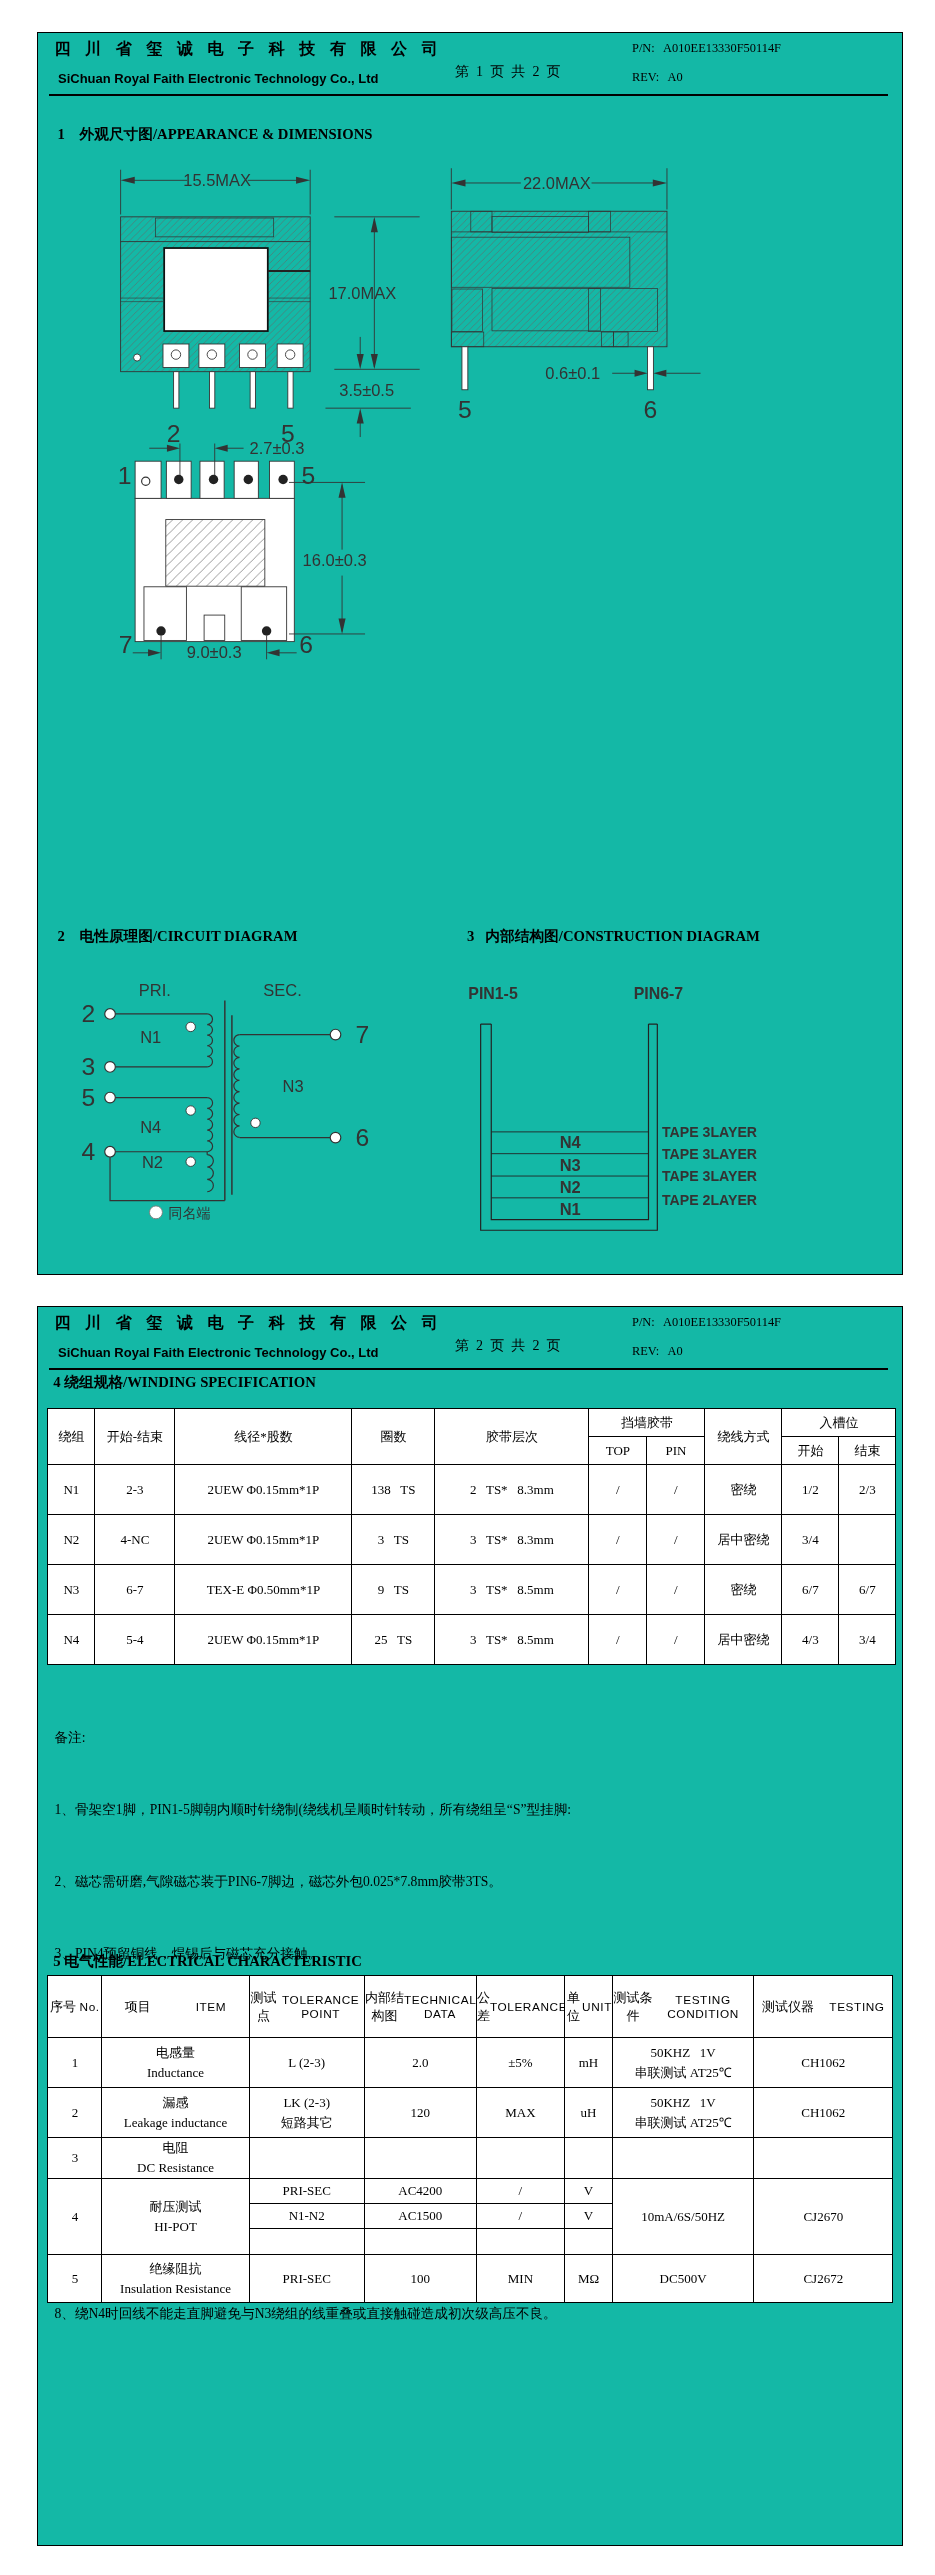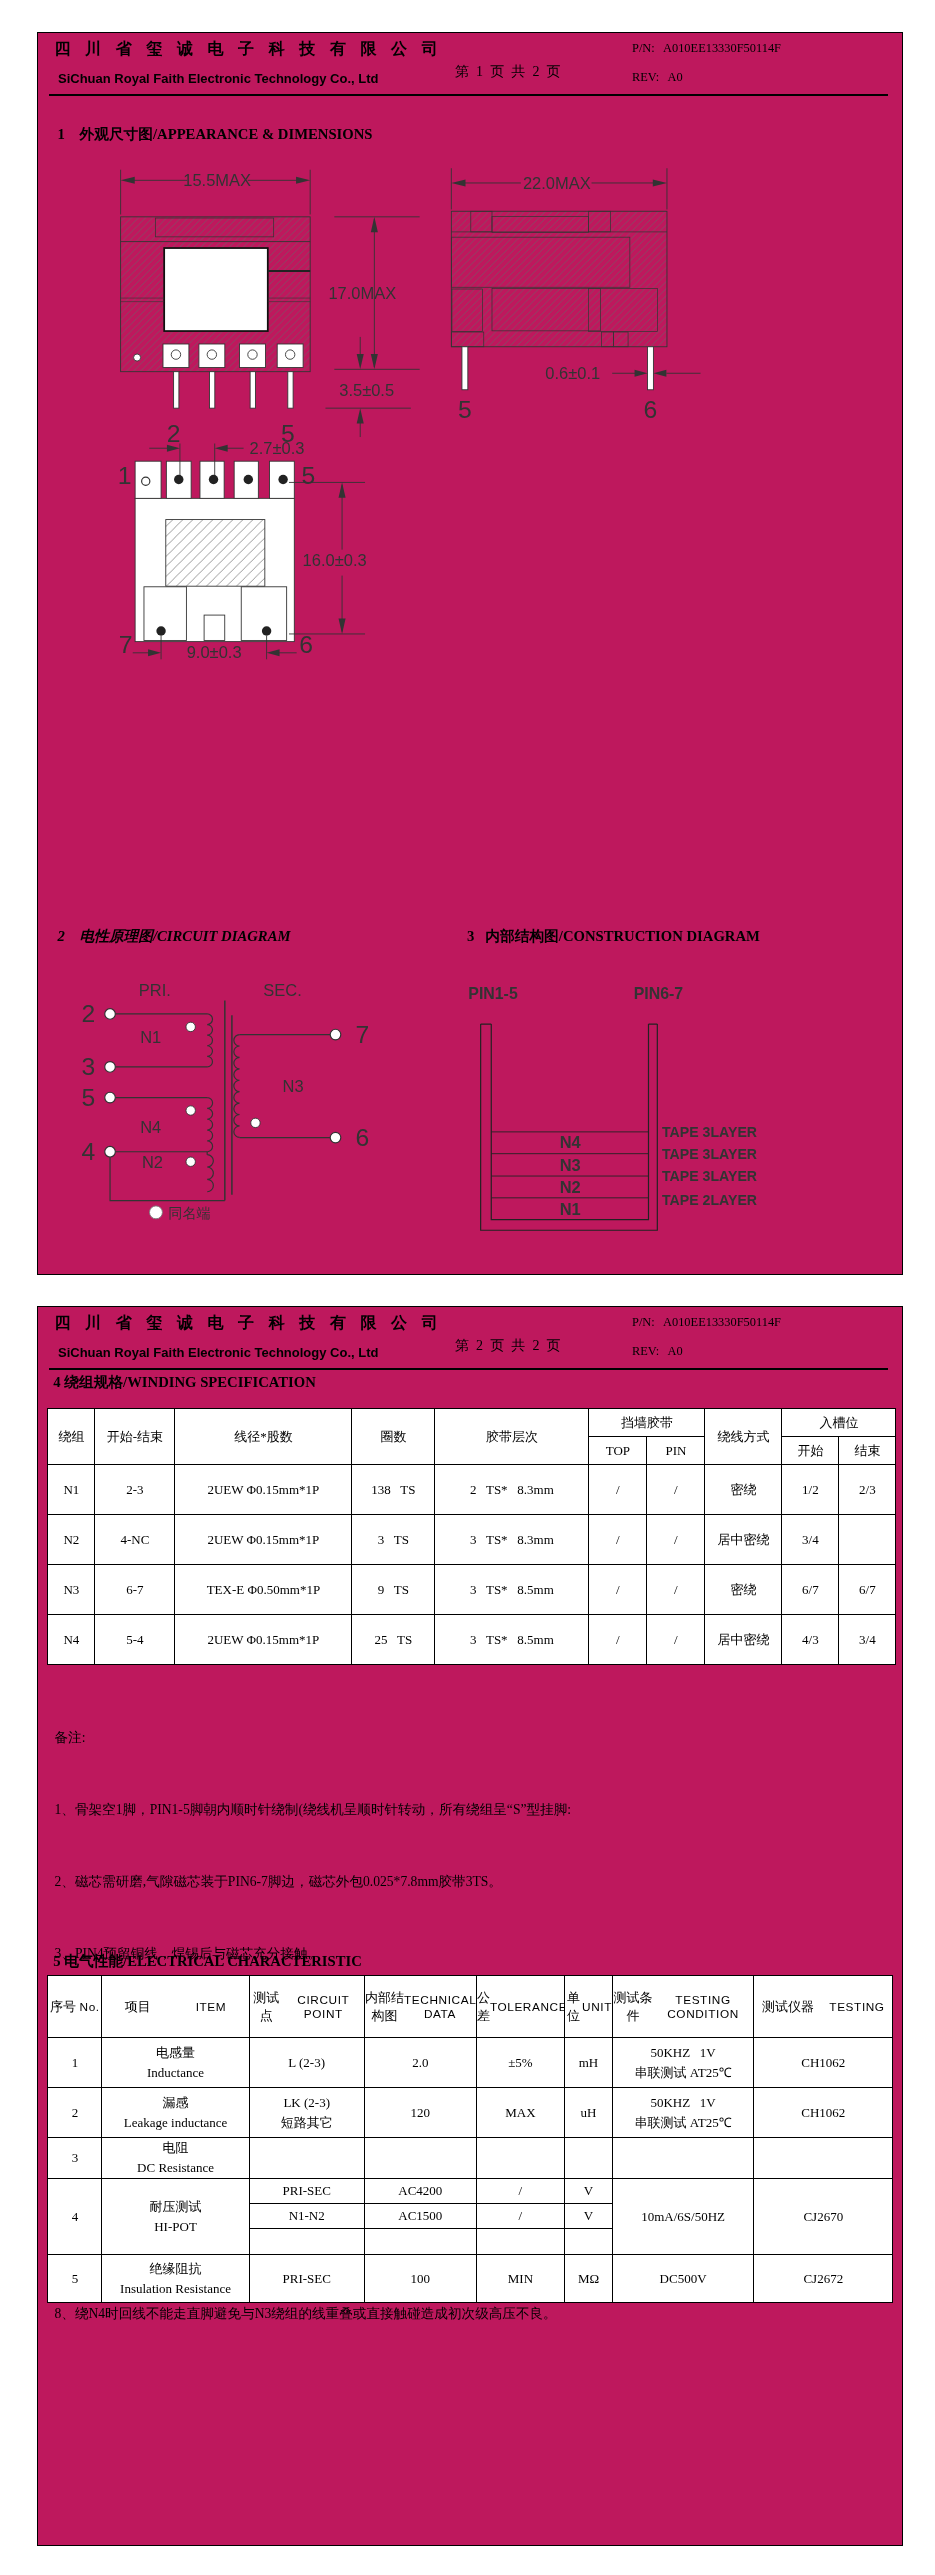--- a/index.html
+++ b/index.html
@@ -1,18 +1,18 @@
 <!DOCTYPE html>
 <html style="font-size:9.4px"><head>
 <meta charset="utf-8">
 <style>
   html,body{margin:0;padding:0;}
   body{width:935px;height:2576px;background:#fff;position:relative;
        font-family:"Liberation Sans",sans-serif;color:#000;}
-  .page{position:absolute;left:37px;width:864px;border:1.2px solid #000;background:#be185d;}
+  .page{position:absolute;left:37px;width:864px;border:1.2px solid #000;background:#14b8a6;}
   #page1{top:32px;height:1241px;}
   #page2{top:1306px;height:1238px;}
   .company-cn{position:absolute;left:16.5px;top:5.9px;font-family:"Liberation Serif",serif;
               font-weight:bold;font-size:16px;letter-spacing:5.3px;white-space:pre;}
   .company-en{position:absolute;left:20px;top:38px;font-weight:bold;font-size:13px;}
   .page-info{position:absolute;left:417px;top:29.5px;font-family:Liberation Serif, serif;
              font-size:14px;letter-spacing:1.8px;white-space:pre;}
   .pn-line{position:absolute;left:594px;top:8.3px;font-family:"Liberation Serif",serif;font-size:12.4px;}
   .rev-line{position:absolute;left:594px;top:37px;font-family:"Liberation Serif",serif;font-size:12.4px;}
   .pn-line span,.rev-line span{margin-right:8.3px;}
@@ -210,21 +210,21 @@
       <line x1="90" y1="342" x2="90" y2="382"></line>
         <line x1="269" y1="342" x2="269" y2="382"></line>
       <line x1="42" y1="371" x2="70" y2="371"></line>
       <polygon points="90,371 68,365 68,377" fill="#333" stroke="none"></polygon>
       <polygon points="269,371 291,365 291,377" fill="#333" stroke="none"></polygon>
       <line x1="289" y1="371" x2="320" y2="371"></line>
     </g>
     <text class="dim" x="180" y="380" text-anchor="middle">9.0±0.3</text>
   </svg>
 
-  <div class="sec-title" style="left:19.5px;top:894px;font-style:italic;">2    电性原理图/CIRCUIT DIAGRAM</div>
+  <div class="sec-title" style="left:19.5px;top:894px;">2    电性原理图/CIRCUIT DIAGRAM</div>
   <div class="sec-title" style="left:429px;top:894px;">3   内部结构图/CONSTRUCTION DIAGRAM</div>
 
   <svg class="abs" style="left:22.4px;top:932px;" width="365" height="271" viewBox="0 0 620 460">
     <text class="lbl" x="161" y="52" text-anchor="middle">PRI.</text>
     <text class="lbl" x="378" y="52" text-anchor="middle">SEC.</text>
     <g stroke="#333" stroke-width="2" fill="none">
       <line x1="94" y1="83" x2="250" y2="83"></line>
         <line x1="94" y1="173" x2="250" y2="173"></line>
       <line x1="94" y1="225" x2="250" y2="225"></line>
         <line x1="94" y1="317" x2="250" y2="317"></line>
@@ -416,21 +416,21 @@
           </th>
         <th>
             <div class="hdr2">
               <span>项目</span>
               <span class="en">ITEM</span>
             </div>
           </th>
         <th>
             <div class="hdr2">
               <span>测试点</span>
-              <span class="en">CIRCUIT POINT</span>
+              <span class="en">TOLERANCE POINT</span>
             </div>
           </th>
         <th>
             <div class="hdr2">
               <span>内部结构图</span>
               <span class="en">TECHNICAL DATA</span>
             </div>
           </th>
         <th>
             <div class="hdr2">

